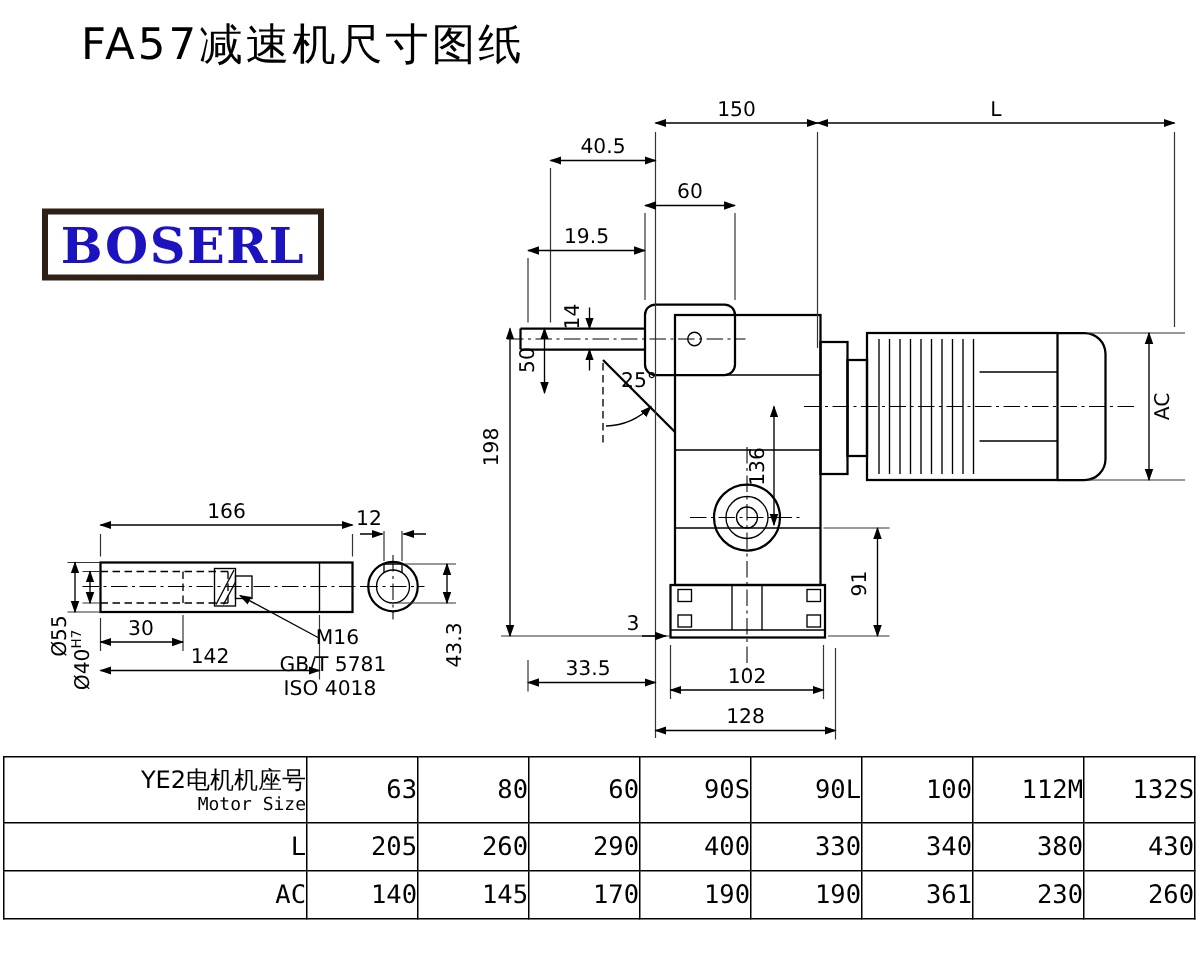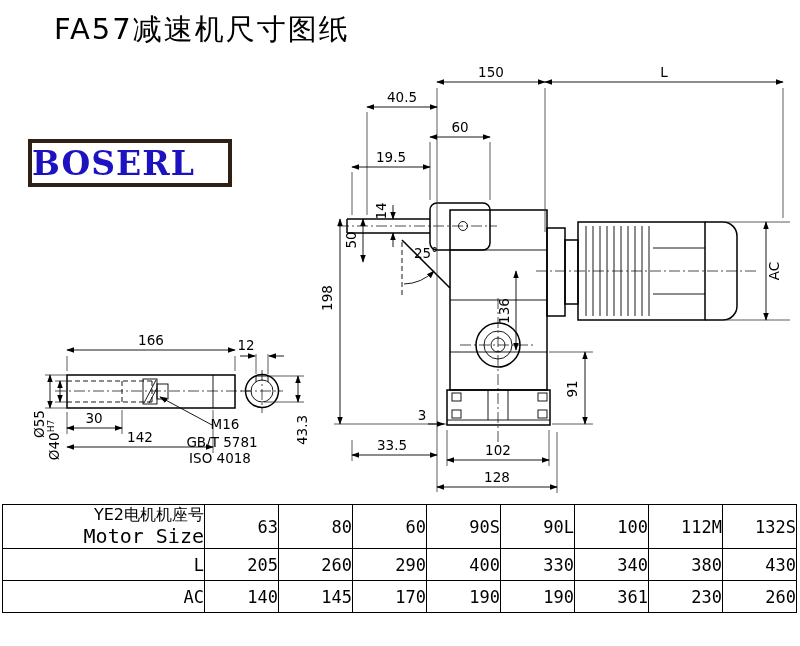--- a/index.html
+++ b/index.html
@@ -1,41 +1,41 @@
 <!DOCTYPE html>
 <html><head>
 <meta charset="utf-8">
 <style>
   *{margin:0;padding:0;box-sizing:border-box}
   html,body{width:800px;height:646px;background:#fff;overflow:hidden;
     font-family:"DejaVu Sans",sans-serif;color:#000;position:relative}
   .title{position:absolute;left:54px;top:10px;font-size:29px;font-weight:normal;
     letter-spacing:2px;white-space:nowrap}
-  .brand{position:absolute;left:28px;top:139px;width:204px;height:48px;
-    border:4px solid #2e2014;background:#fff;display:flex;align-items:center;}
+  .brand{position:absolute;left:28px;top:139px;width:188px;height:48px;
+    border:4px solid #2e2014;background:#fff;display:flex;align-items:center;justify-content:center}
   .brand span{font-family:"DejaVu Serif",serif;font-weight:bold;font-size:33px;
     color:#1d12c0;letter-spacing:1px;line-height:1}
   svg.drawing{position:absolute;left:0;top:0}
   
   .out{stroke:#000;stroke-width:1.5;fill:none}
   .thin{stroke:#000;stroke-width:0.9;fill:none}
   .ext{stroke:#333;stroke-width:0.8;fill:none}
   .dim{stroke:#000;stroke-width:0.9;fill:none}
   .cl{stroke:#000;stroke-width:0.7;stroke-dasharray:11 3 2 3;fill:none}
   .hid{stroke:#000;stroke-width:0.9;stroke-dasharray:5 3;fill:none}
   .dimtxt{font-size:13.5px;fill:#000;font-family:"DejaVu Sans",sans-serif;text-anchor:middle}
   
   .dim-table{position:absolute;left:2px;top:504px;width:795px;border-collapse:collapse;
     table-layout:fixed;text-align:right;font-family:"DejaVu Sans Mono",monospace;
     font-size:17px;color:#000}
   .dim-table td{border:1px solid #000;padding:0;vertical-align:middle}
   .dim-table tr{height:32px}
   .dim-table tr.hdr{height:44px}
   .hdr .cjk{font-family:"DejaVu Sans",sans-serif;font-size:16px;line-height:1.2}
-  .hdr .mono{font-size:20px;line-height:1.2}
+  .hdr .mono{font-size:12px;line-height:1.2}
 </style>
 </head>
 <body>
 
 <h1 class="title">FA57减速机尺寸图纸</h1>
 
 <div class="brand">
   <span>BOSERL</span>
 </div>
 

